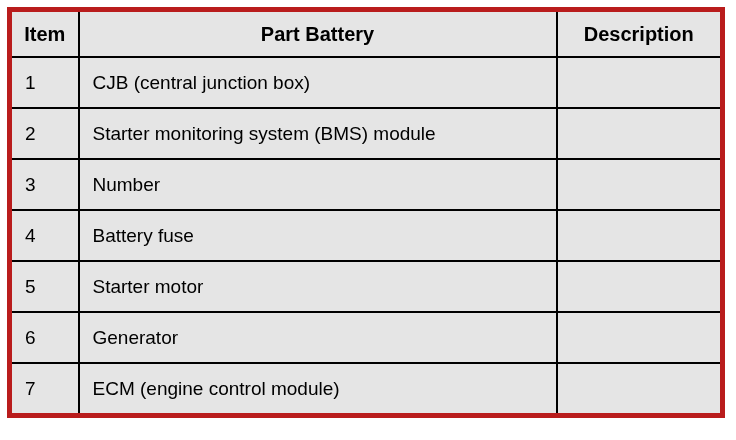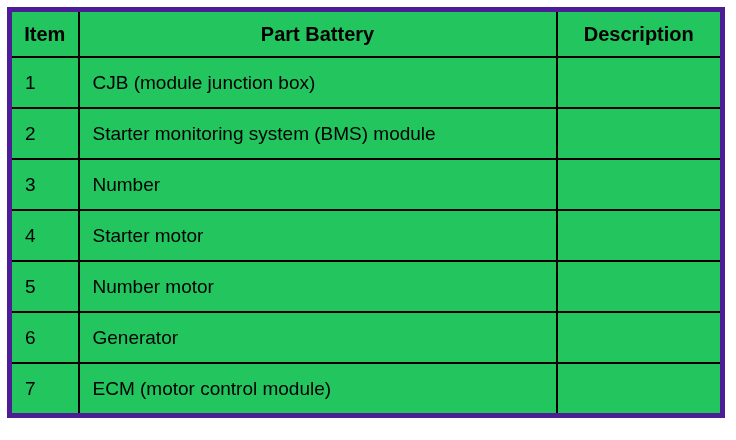--- a/index.html
+++ b/index.html
@@ -13,22 +13,22 @@
   }
   .table-wrap {
     position: absolute;
     left: 7px;
     top: 7px;
   }
   table.parts-table {
     border-collapse: collapse;
     table-layout: fixed;
     width: 713px;
-    border: 5px solid #4c1d95;
-    background: #22c55e;
+    border: 5px solid #b91c1c;
+    background: #e5e5e5;
   }
   table.parts-table th,
   table.parts-table td {
     border: 2px solid #000000;
     overflow: hidden;
     white-space: nowrap;
   }
   table.parts-table th {
     height: 44px;
     font-size: 20px;
@@ -62,48 +62,48 @@
     <thead>
       <tr>
         <th>Item</th>
         <th>Part Battery</th>
         <th>Description</th>
       </tr>
     </thead>
     <tbody>
         <tr>
     <td>1</td>
-    <td>CJB (module junction box)</td>
+    <td>CJB (central junction box)</td>
     <td></td>
   </tr>
         <tr>
     <td>2</td>
     <td>Starter monitoring system (BMS) module</td>
     <td></td>
   </tr>
         <tr>
     <td>3</td>
     <td>Number</td>
     <td></td>
   </tr>
         <tr>
     <td>4</td>
-    <td>Starter motor</td>
+    <td>Battery fuse</td>
     <td></td>
   </tr>
         <tr>
     <td>5</td>
-    <td>Number motor</td>
+    <td>Starter motor</td>
     <td></td>
   </tr>
         <tr>
     <td>6</td>
     <td>Generator</td>
     <td></td>
   </tr>
         <tr>
     <td>7</td>
-    <td>ECM (motor control module)</td>
+    <td>ECM (engine control module)</td>
     <td></td>
   </tr>
       </tbody>
   </table>
 </div>
 
 </body></html>

